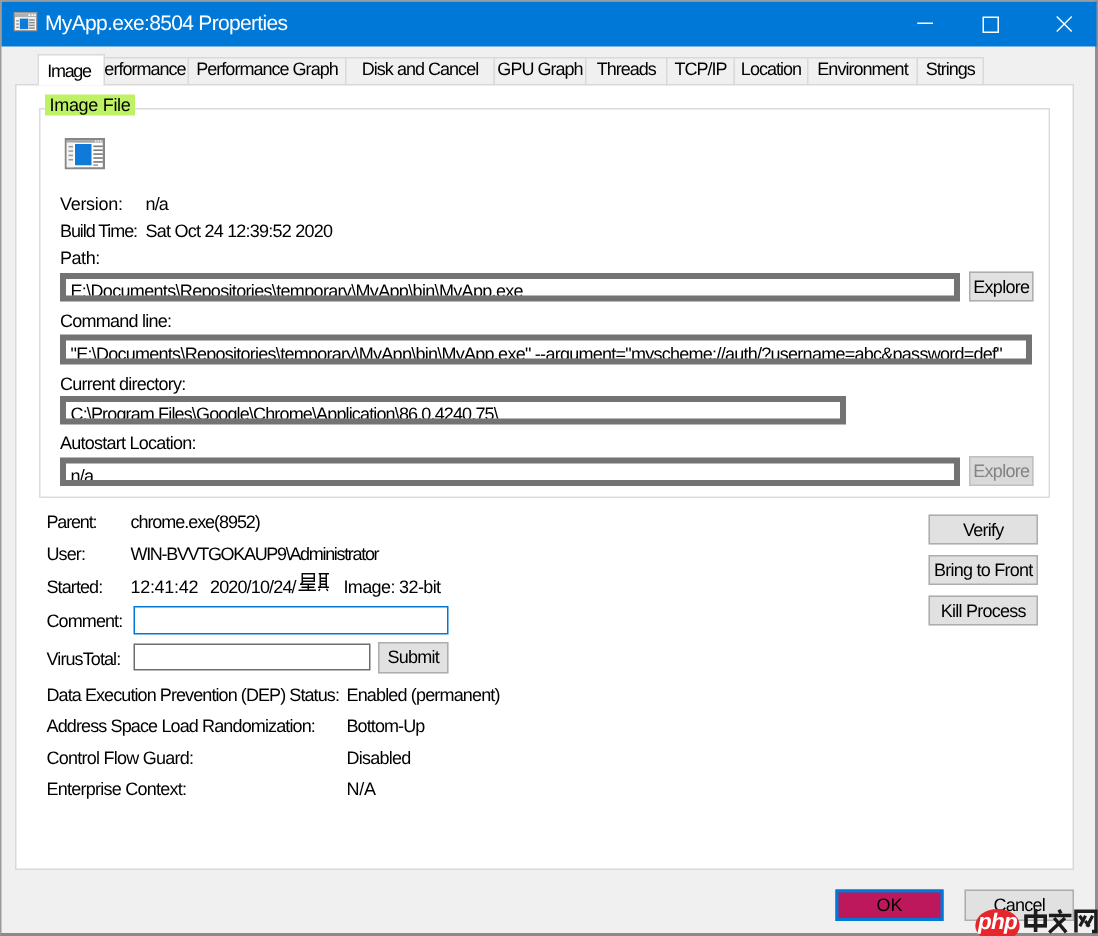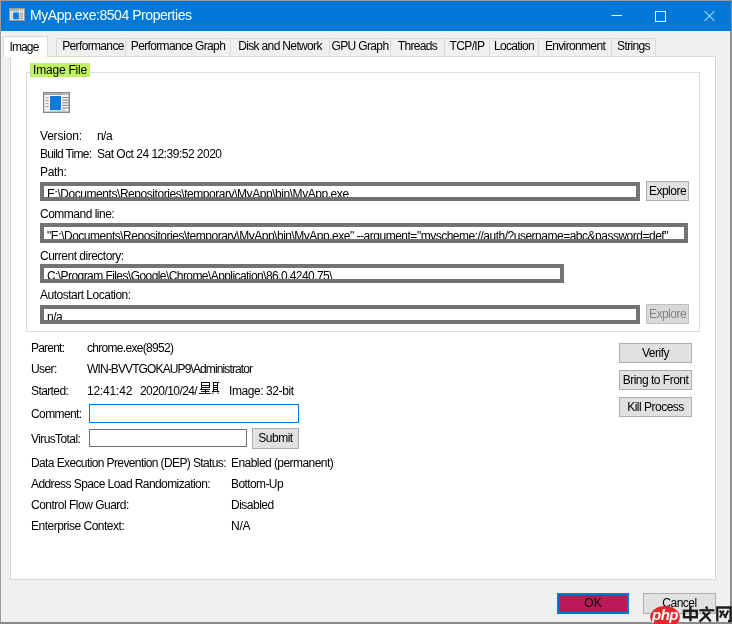--- a/index.html
+++ b/index.html
@@ -40,28 +40,28 @@
   <line x1="11.5" y1="15.5" x2="22" y2="15.5" stroke="#fff" stroke-width="1"></line>
   <rect x="55.5" y="11.5" width="10" height="10" fill="none" stroke="#fff" stroke-width="1"></rect>
   <line x1="104.5" y1="11" x2="114.5" y2="21" stroke="#fff" stroke-width="1"></line>
   <line x1="114.5" y1="11" x2="104.5" y2="21" stroke="#fff" stroke-width="1"></line>
 </svg>
 
 <div class="page"></div>
 
 <div class="tab" style="left:56px;width:74px;">Performance</div>
 <div class="tab" style="left:125px;width:106px;">Performance Graph</div>
-<div class="tab" style="left:230px;width:100px;">Disk and Network</div>
+<div class="tab" style="left:230px;width:100px;">Disk and Cancel</div>
 <div class="tab" style="left:329px;width:62px;">GPU Graph</div>
 <div class="tab" style="left:390px;width:55px;">Threads</div>
 <div class="tab" style="left:444px;width:46px;">TCP/IP</div>
 <div class="tab" style="left:489px;width:50px;">Location</div>
 <div class="tab" style="left:538px;width:74px;">Environment</div>
 <div class="tab" style="left:611px;width:45px;">Strings</div>
-<div class="tabsel" style="left:3px;width:45px;letter-spacing:-0.9px;padding-right:3px;">Image</div>
+<div class="tabsel" style="left:25px;width:45px;letter-spacing:-0.9px;padding-right:3px;">Image</div>
 
 <div class="abs" style="left:26px;top:72px;width:674px;height:260px;border:1px solid #dcdcdc;z-index:4;"></div>
 <div class="lbl" style="left:30px;top:63px;background:#bef264;padding:0 3px;letter-spacing:-0.2px;">Image File</div>
 
 <svg class="abs" style="left:43px;top:92px;z-index:5;" width="27" height="21" viewBox="0 0 27 21">
   <rect x="0.75" y="0.75" width="25.5" height="19.5" fill="#ffffff" stroke="#868686" stroke-width="1.5"></rect>
   <rect x="1.5" y="1.5" width="24" height="1.6" fill="#a2a2a2"></rect>
   <rect x="20.3" y="1.6" width="1" height="1" fill="#f0f0f0"></rect>
     <rect x="22" y="1.6" width="1" height="1" fill="#f0f0f0"></rect>
     <rect x="23.7" y="1.6" width="1" height="1" fill="#f0f0f0"></rect>

